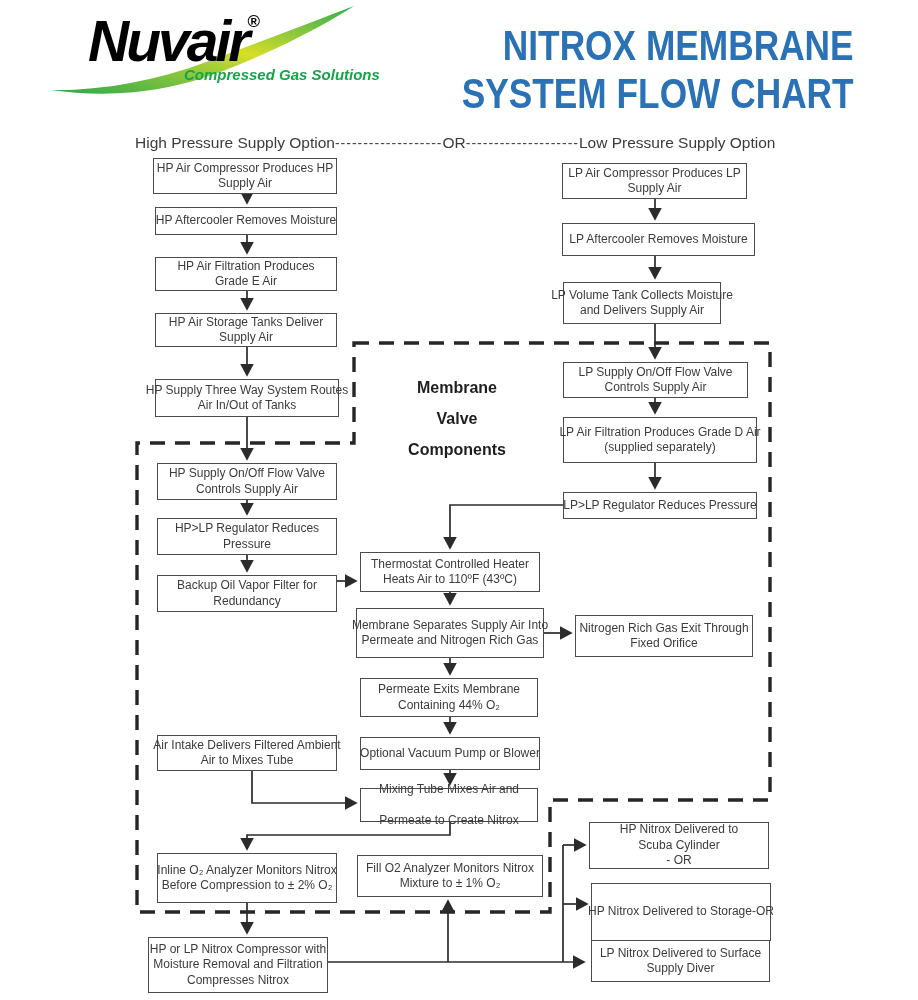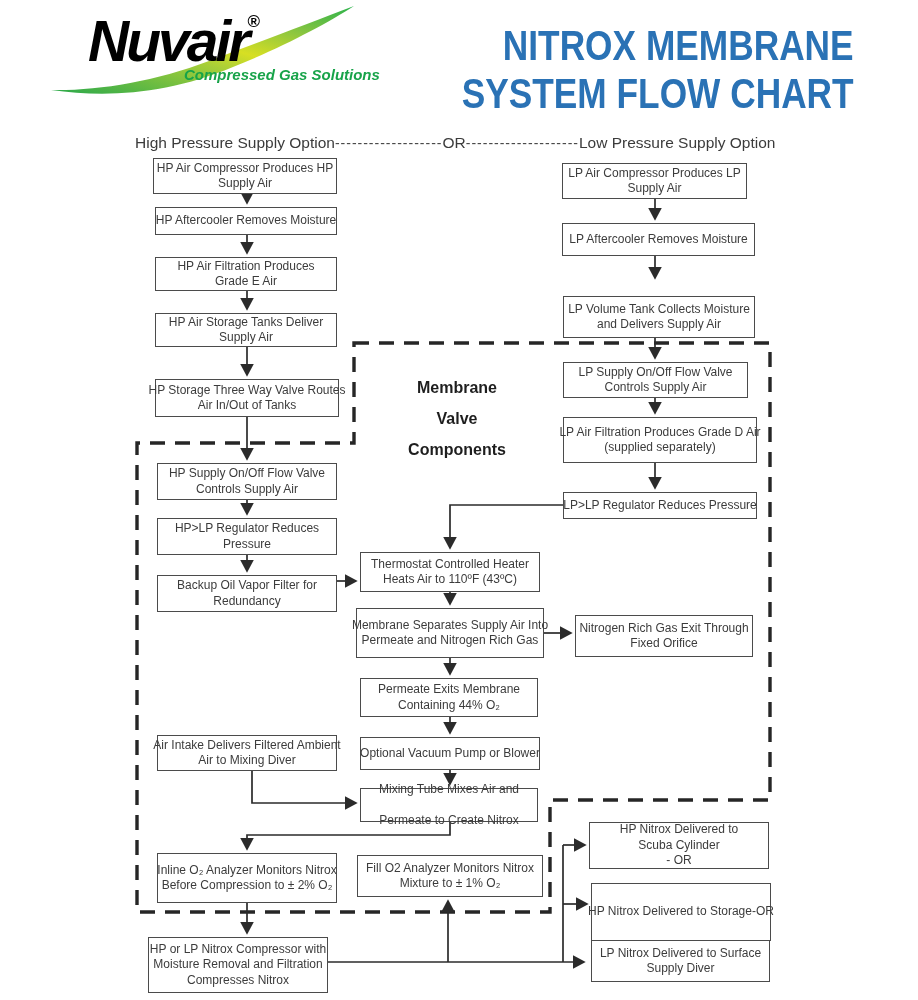--- a/index.html
+++ b/index.html
@@ -125,21 +125,21 @@
       </div>
       <div class="box" style="left: 155px; top: 257px; width: 182px; height: 34px;">
         <div class="bl">HP Air Filtration Produces</div>
         <div class="bl">Grade E Air</div>
       </div>
       <div class="box" style="left: 155px; top: 313px; width: 182px; height: 34px;">
         <div class="bl">HP Air Storage Tanks Deliver</div>
         <div class="bl">Supply Air</div>
       </div>
       <div class="box" style="left: 155px; top: 379px; width: 184px; height: 38px;">
-        <div class="bl">HP Storage Three Way Valve Routes</div>
+        <div class="bl">HP Supply Three Way System Routes</div>
         <div class="bl">Air In/Out of Tanks</div>
       </div>
       <div class="box" style="left: 157px; top: 463px; width: 180px; height: 37px;">
         <div class="bl">HP Supply On/Off Flow Valve</div>
         <div class="bl">Controls Supply Air</div>
       </div>
       <div class="box" style="left: 157px; top: 518px; width: 180px; height: 37px;">
         <div class="bl">HP&gt;LP Regulator Reduces</div>
         <div class="bl">Pressure</div>
       </div>
@@ -147,21 +147,21 @@
         <div class="bl">Backup Oil Vapor Filter for</div>
         <div class="bl">Redundancy</div>
       </div>
       <div class="box" style="left: 562px; top: 163px; width: 185px; height: 36px;">
         <div class="bl">LP Air Compressor Produces LP</div>
         <div class="bl">Supply Air</div>
       </div>
       <div class="box" style="left: 562px; top: 223px; width: 193px; height: 33px;">
         <div class="bl">LP Aftercooler Removes Moisture</div>
       </div>
-      <div class="box" style="left: 563px; top: 296px; width: 192px; height: 42px;">
+      <div class="box" style="left: 563px; top: 282px; width: 158px; height: 42px;">
         <div class="bl">LP Volume Tank Collects Moisture</div>
         <div class="bl">and Delivers Supply Air</div>
       </div>
       <div class="box" style="left: 563px; top: 362px; width: 185px; height: 36px;">
         <div class="bl">LP Supply On/Off Flow Valve</div>
         <div class="bl">Controls Supply Air</div>
       </div>
       <div class="box" style="left: 563px; top: 417px; width: 194px; height: 46px;">
         <div class="bl">LP Air Filtration Produces Grade D Air</div>
         <div class="bl">(supplied separately)</div>
@@ -187,21 +187,21 @@
       </div>
       <div class="box" style="left: 360px; top: 737px; width: 180px; height: 33px;">
         <div class="bl">Optional Vacuum Pump or Blower</div>
       </div>
       <div class="box" style="left: 360px; top: 788px; width: 178px; height: 34px; gap: 16px;">
         <div class="bl">Mixing Tube Mixes Air and</div>
         <div class="bl">Permeate to Create Nitrox</div>
       </div>
       <div class="box" style="left: 157px; top: 735px; width: 180px; height: 36px;">
         <div class="bl">Air Intake Delivers Filtered Ambient</div>
-        <div class="bl">Air to Mixing Diver</div>
+        <div class="bl">Air to Mixes Tube</div>
       </div>
       <div class="box" style="left: 157px; top: 853px; width: 180px; height: 50px;">
         <div class="bl">Inline O₂ Analyzer Monitors Nitrox</div>
         <div class="bl">Before Compression to ± 2% O₂</div>
       </div>
       <div class="box" style="left: 357px; top: 855px; width: 186px; height: 42px;">
         <div class="bl">Fill O2 Analyzer Monitors Nitrox</div>
         <div class="bl">Mixture to ± 1% O₂</div>
       </div>
       <div class="box" style="left: 148px; top: 937px; width: 180px; height: 56px;">

